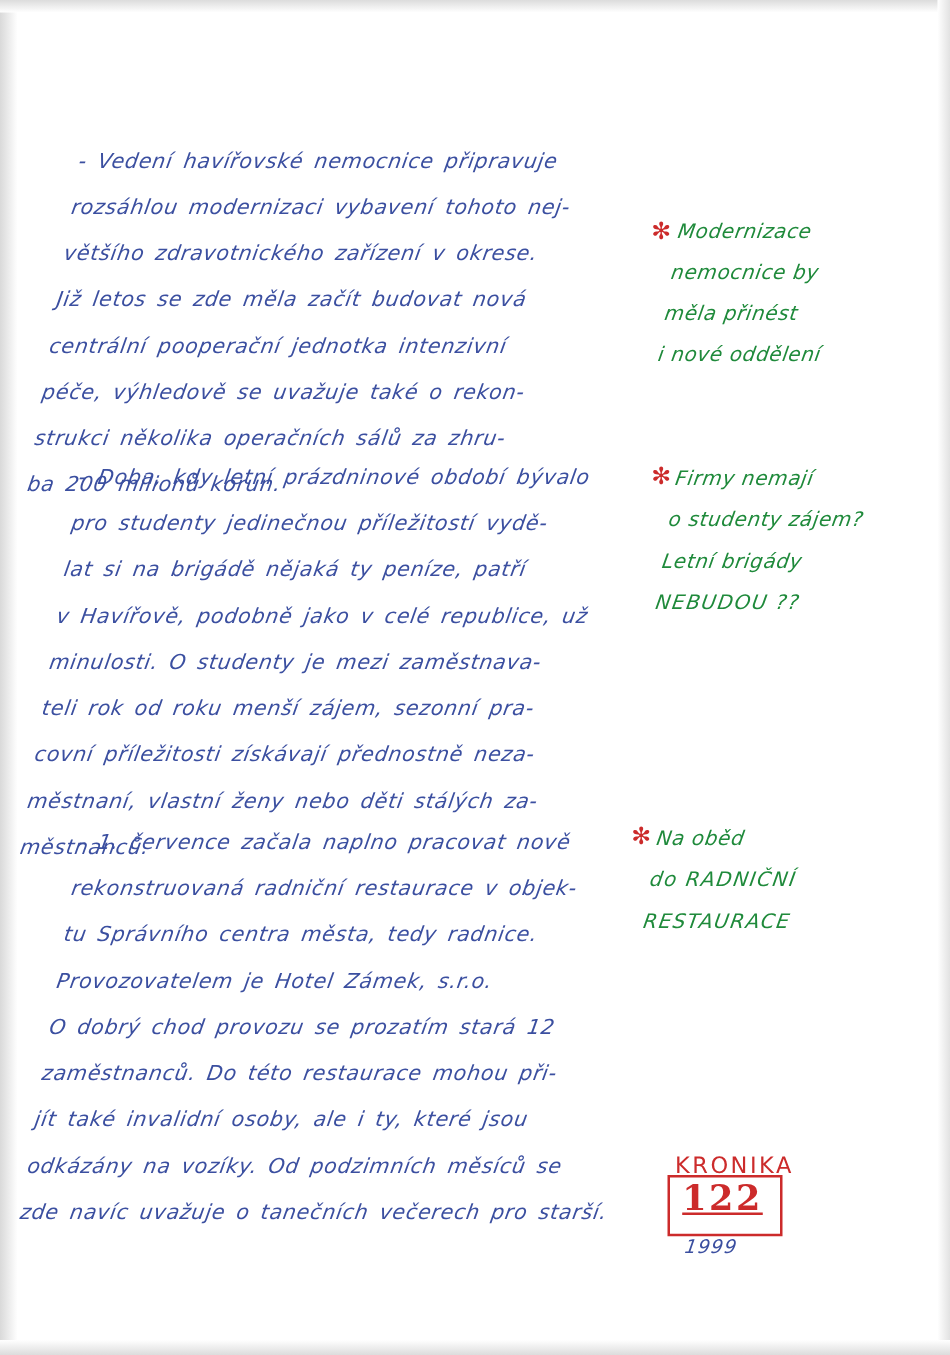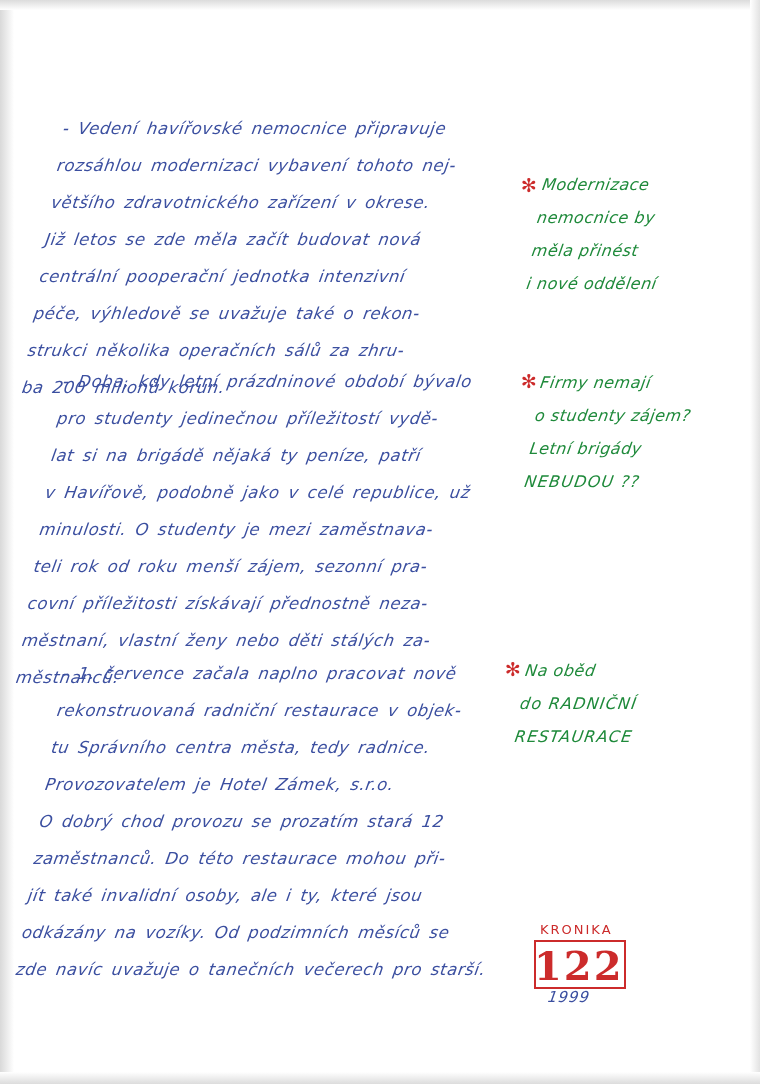--- a/index.html
+++ b/index.html
@@ -102,34 +102,35 @@
     position: absolute;
     left: 0; top: 16px;
     width: 88px;
     height: 45px;
     border: 2px solid #cc2b2b;
   }
   .stamp-title {
     position: absolute;
     left: 6px; top: -2px;
     color: #cc2b2b;
-    font-size: 13px;
+    font-size: 18px;
     letter-spacing: 2px;
     font-family: "DejaVu Sans", sans-serif;
   }
   .stamp-number {
     position: absolute;
     left: 0; top: 18px;
     width: 88px;
     text-align: center;
     color: #cc2b2b;
-    font-size: 40px;
+    font-size: 28px;
     font-weight: bold;
     letter-spacing: 2px;
     font-family: "DejaVu Serif", serif;
+    text-decoration: underline;
   }
   .stamp-year {
     position: absolute;
     left: 14px; top: 64px;
     color: #3b4fa0;
     font-size: 15px;
     font-style: italic;
     letter-spacing: 1px;
     transform: skewX(-9deg);
   }

